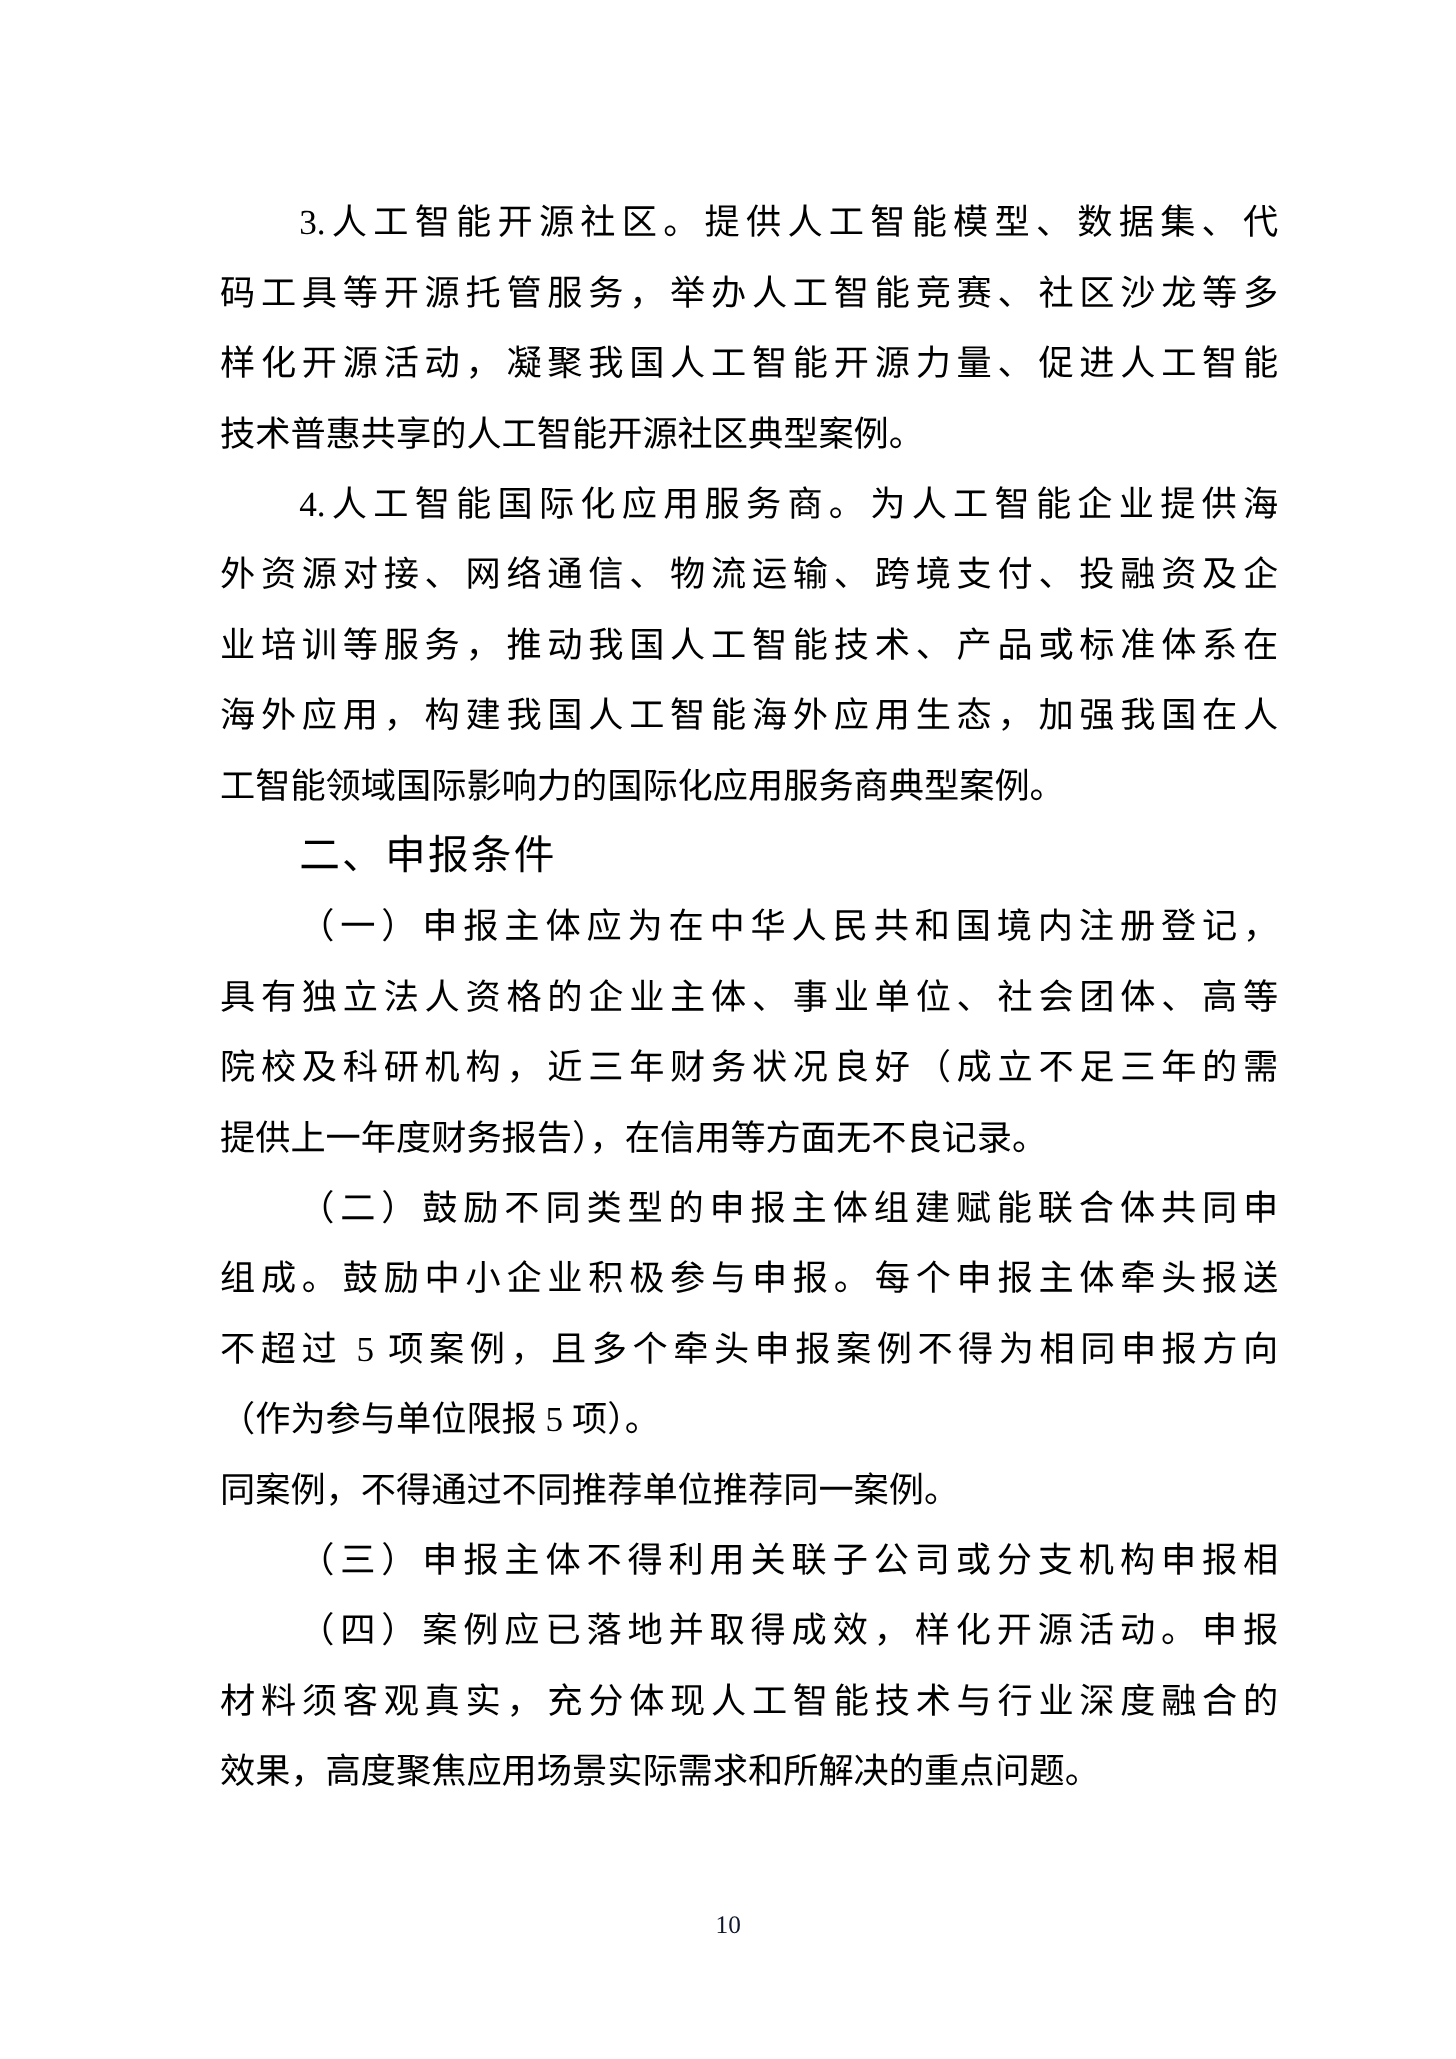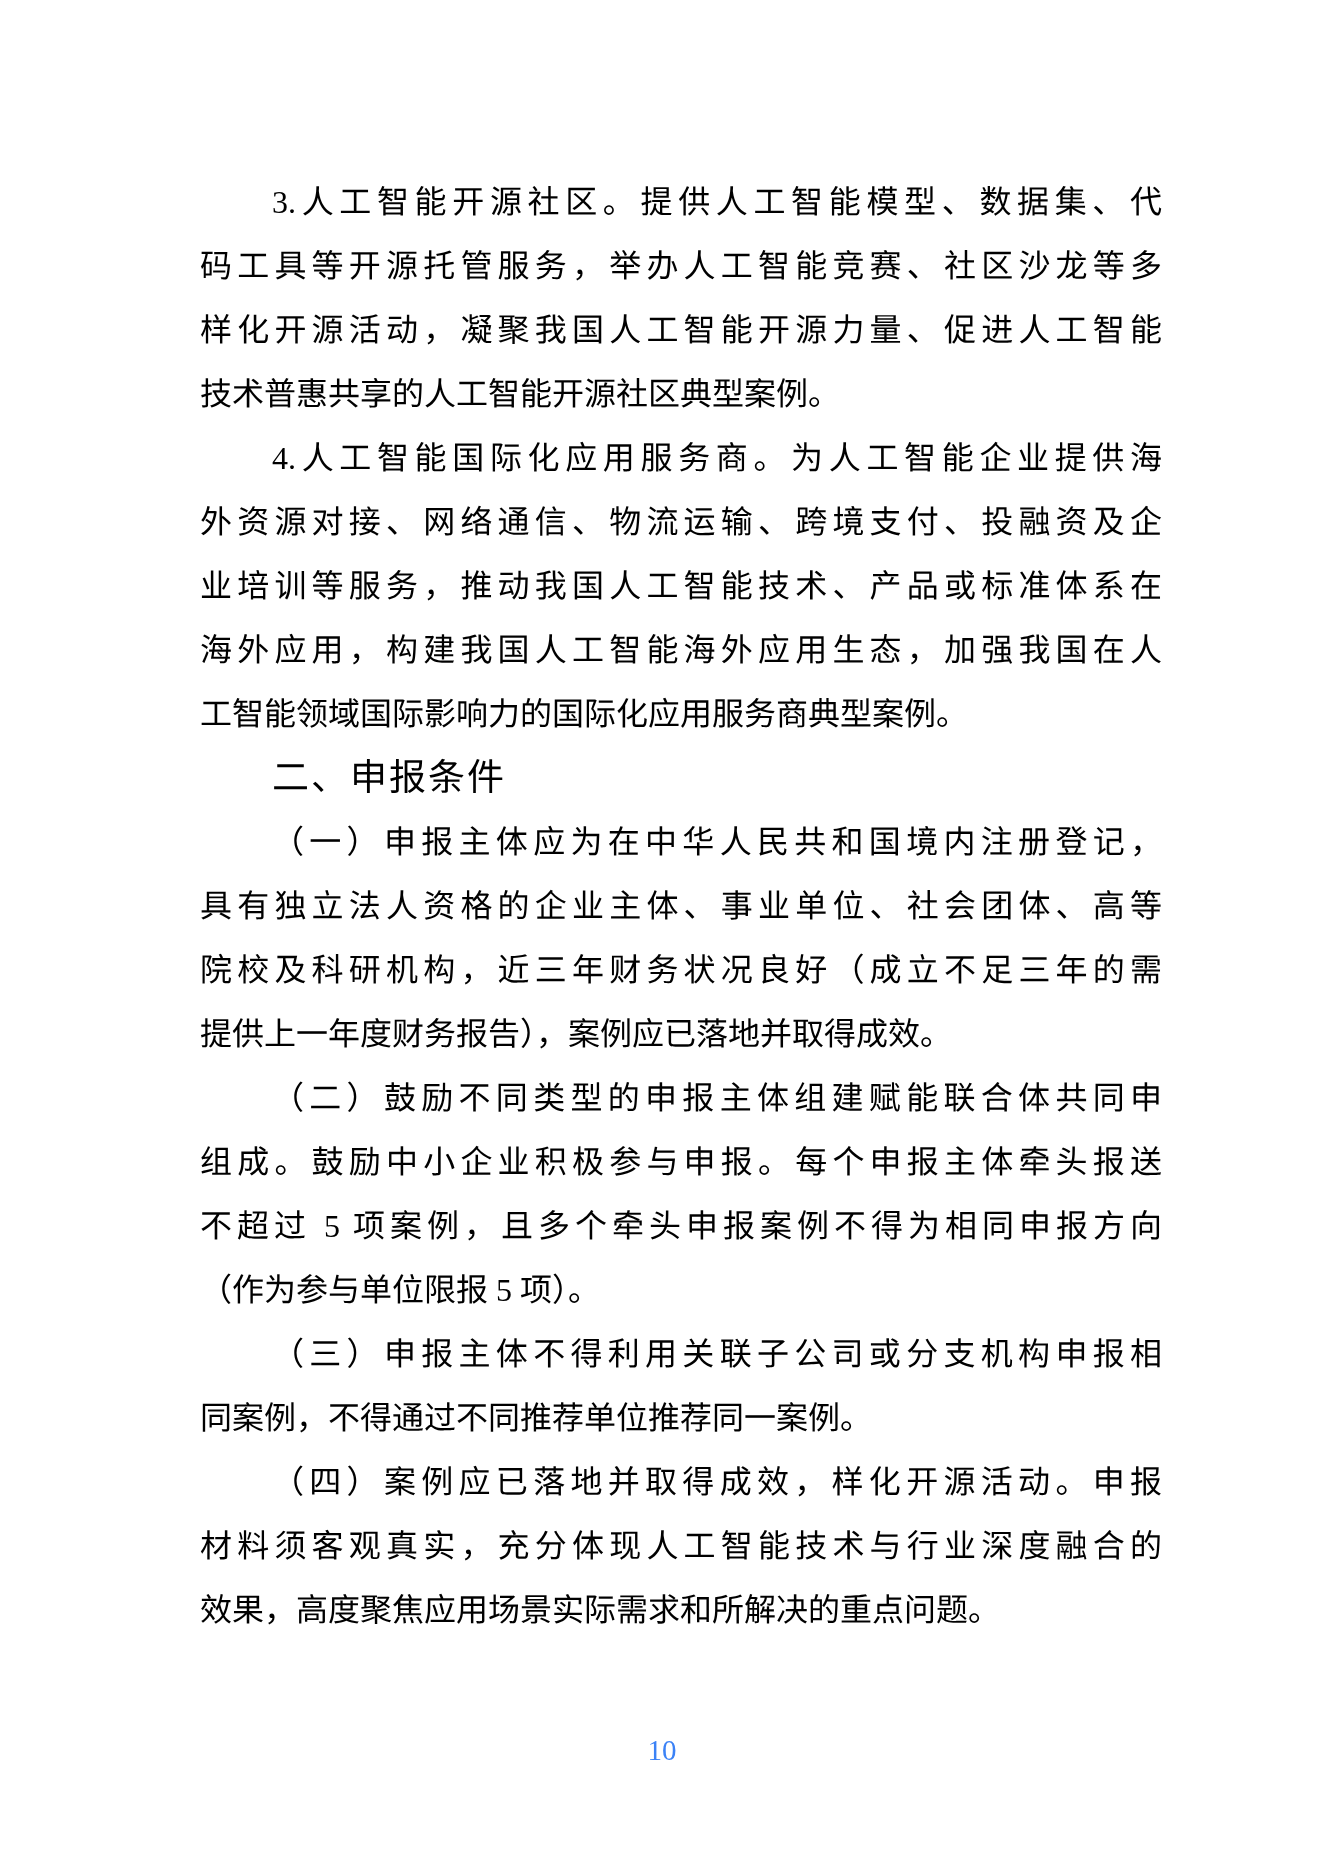--- a/index.html
+++ b/index.html
@@ -58,24 +58,24 @@
     letter-spacing: 2px;
   }
   .footer {
     position: absolute;
     left: 0;
     top: 1734px;
     width: 1324px;
     text-align: center;
   }
   .page-number {
-    font-size: 29px;
+    font-size: 23px;
     line-height: 32px;
     font-family: "Liberation Serif", "DejaVu Serif", serif;
-    color: #3b82f6;
+    color: #0f172a;
   }
 </style>
 </head>
 <body>
 
 <div class="page">
   <div class="doc-body">
       <div class="block paragraph">
         <div class="line first fill">3.人工智能开源社区。提供人工智能模型、数据集、代</div>
         <div class="line fill">码工具等开源托管服务，举办人工智能竞赛、社区沙龙等多</div>
@@ -89,31 +89,31 @@
         <div class="line fill">海外应用，构建我国人工智能海外应用生态，加强我国在人</div>
         <div class="line">工智能领域国际影响力的国际化应用服务商典型案例。</div>
       </div>
       <div class="block heading">
         <div class="line first">二、申报条件</div>
       </div>
       <div class="block paragraph">
         <div class="line first fill">（一）申报主体应为在中华人民共和国境内注册登记，</div>
         <div class="line fill">具有独立法人资格的企业主体、事业单位、社会团体、高等</div>
         <div class="line fill">院校及科研机构，近三年财务状况良好（成立不足三年的需</div>
-        <div class="line">提供上一年度财务报告），案例应已落地并取得成效。</div>
+        <div class="line">提供上一年度财务报告），在信用等方面无不良记录。</div>
       </div>
       <div class="block paragraph">
         <div class="line first fill">（二）鼓励不同类型的申报主体组建赋能联合体共同申</div>
         <div class="line fill">组成。鼓励中小企业积极参与申报。每个申报主体牵头报送</div>
         <div class="line fill">不超过 5 项案例，且多个牵头申报案例不得为相同申报方向</div>
         <div class="line">（作为参与单位限报 5 项）。</div>
       </div>
       <div class="block paragraph">
+        <div class="line">同案例，不得通过不同推荐单位推荐同一案例。</div>
         <div class="line first fill">（三）申报主体不得利用关联子公司或分支机构申报相</div>
-        <div class="line">同案例，不得通过不同推荐单位推荐同一案例。</div>
       </div>
       <div class="block paragraph">
         <div class="line first fill">（四）案例应已落地并取得成效，样化开源活动。申报</div>
         <div class="line fill">材料须客观真实，充分体现人工智能技术与行业深度融合的</div>
         <div class="line">效果，高度聚焦应用场景实际需求和所解决的重点问题。</div>
       </div>
     </div>
   <div class="footer">
     <span class="page-number">10</span>
   </div>

